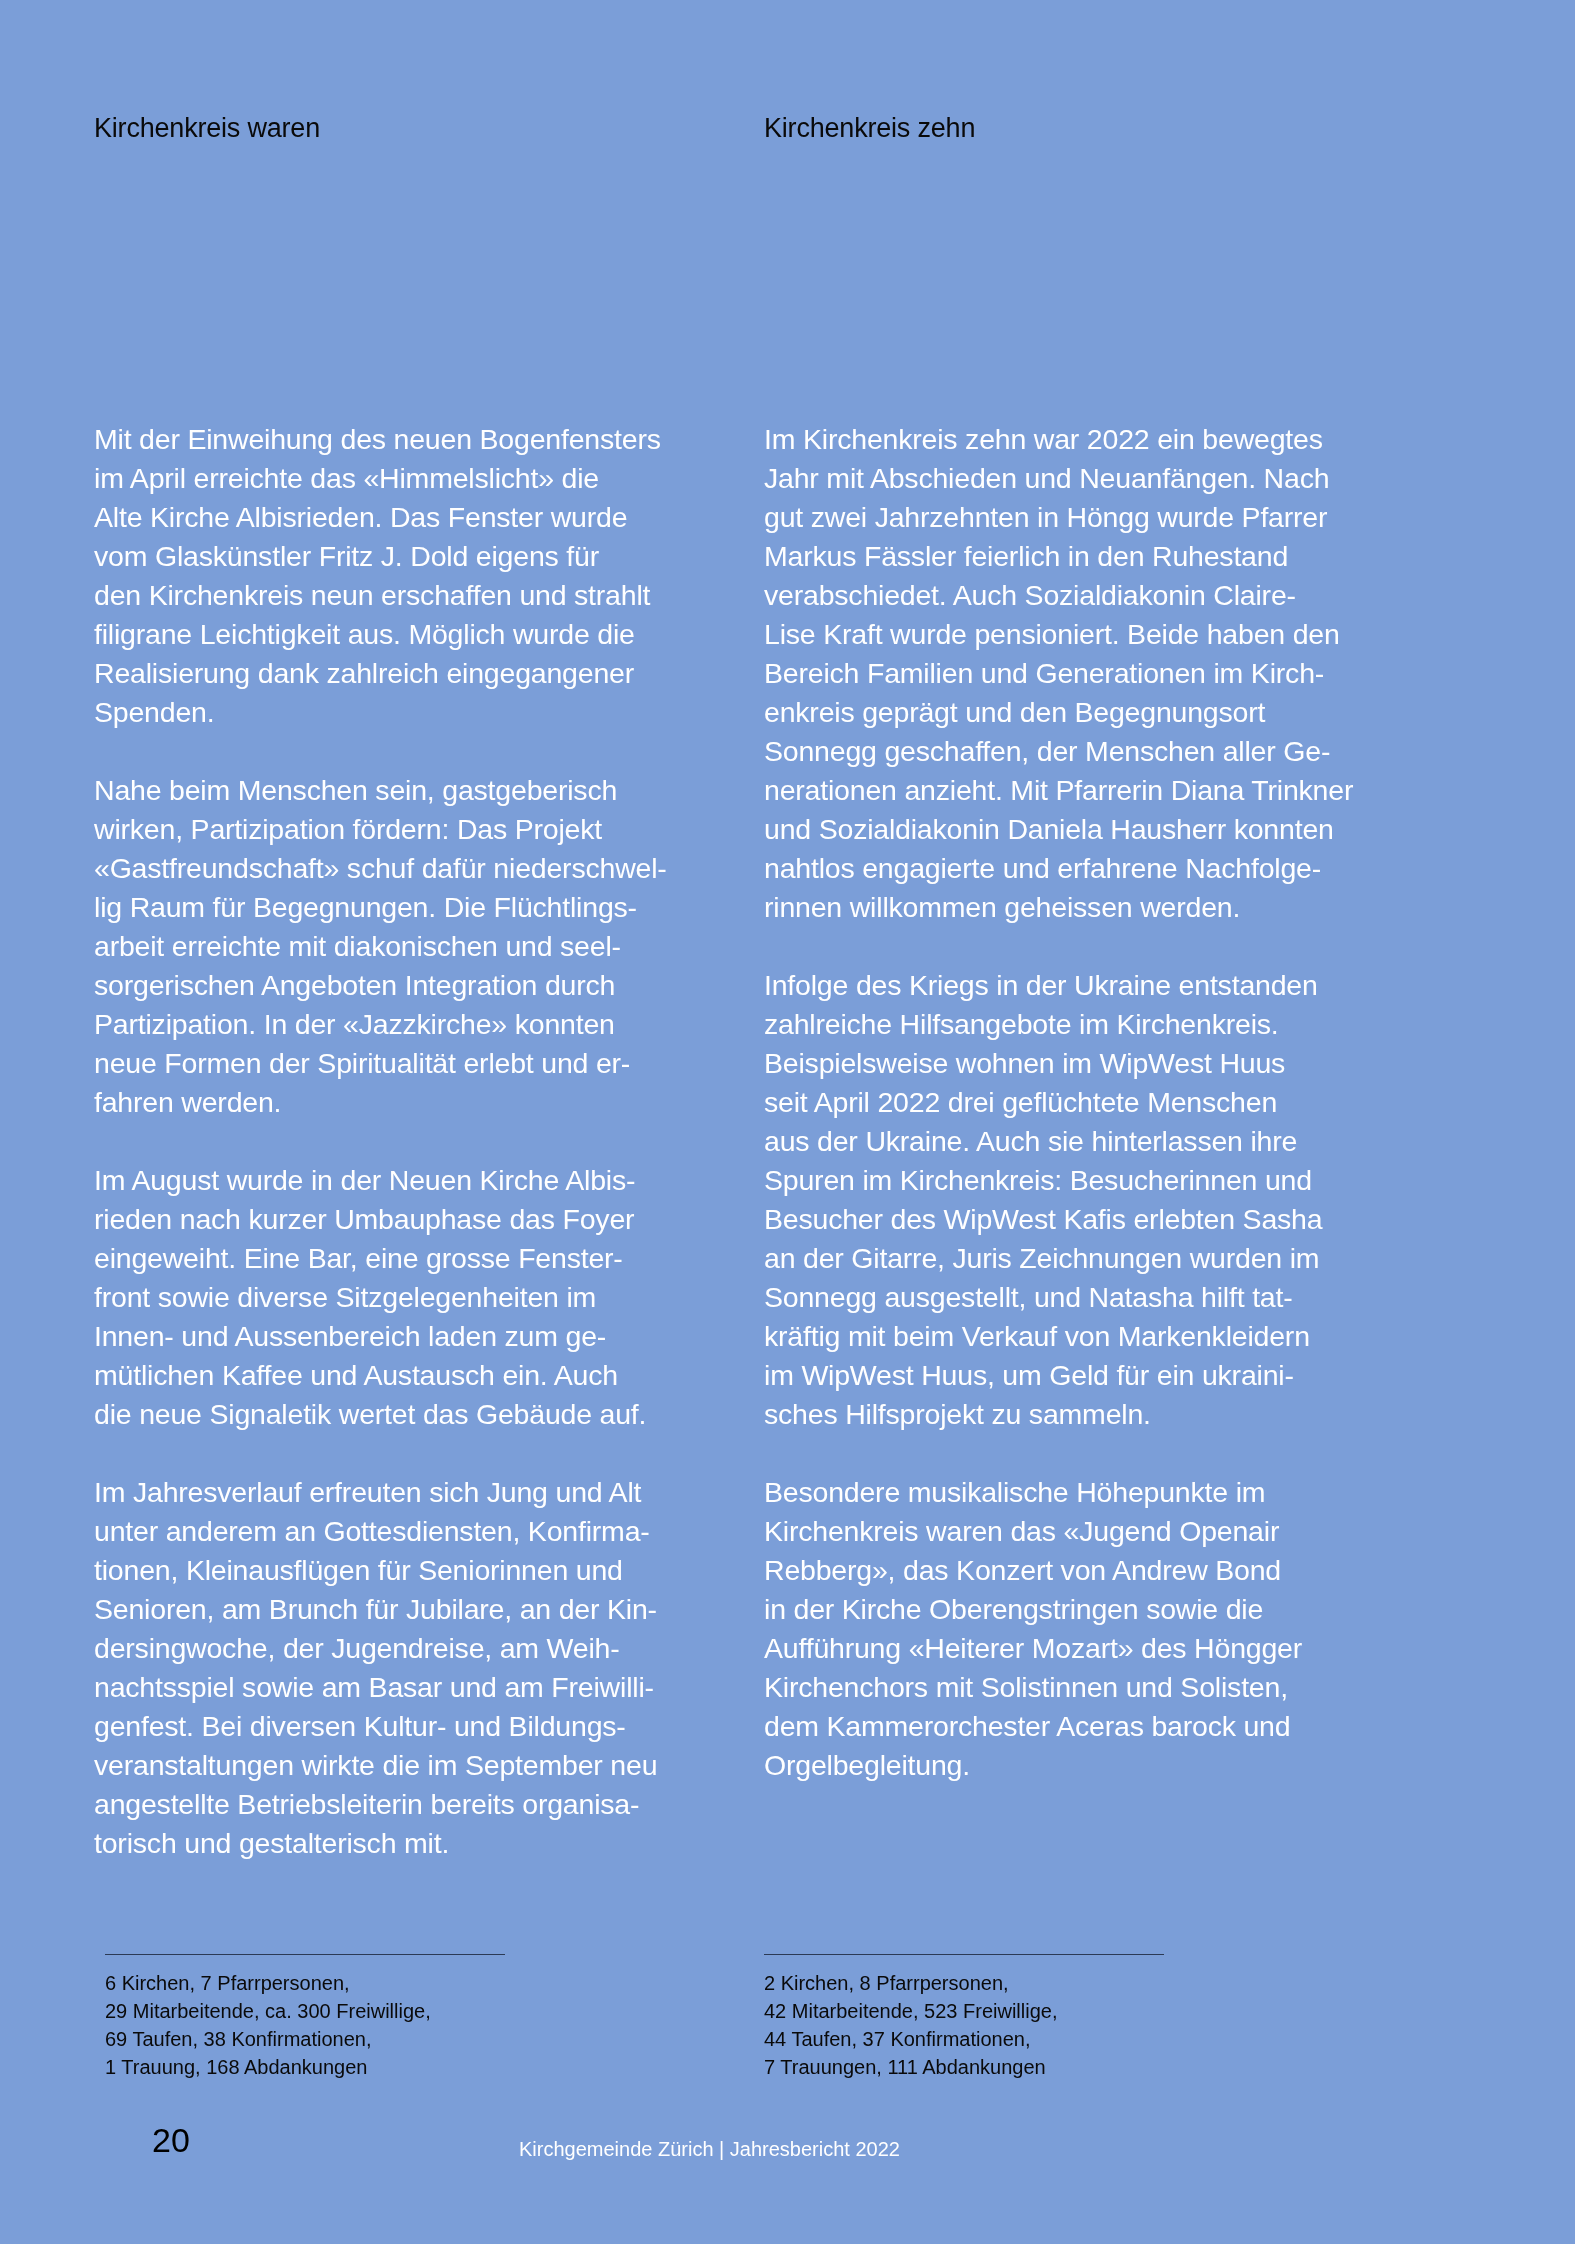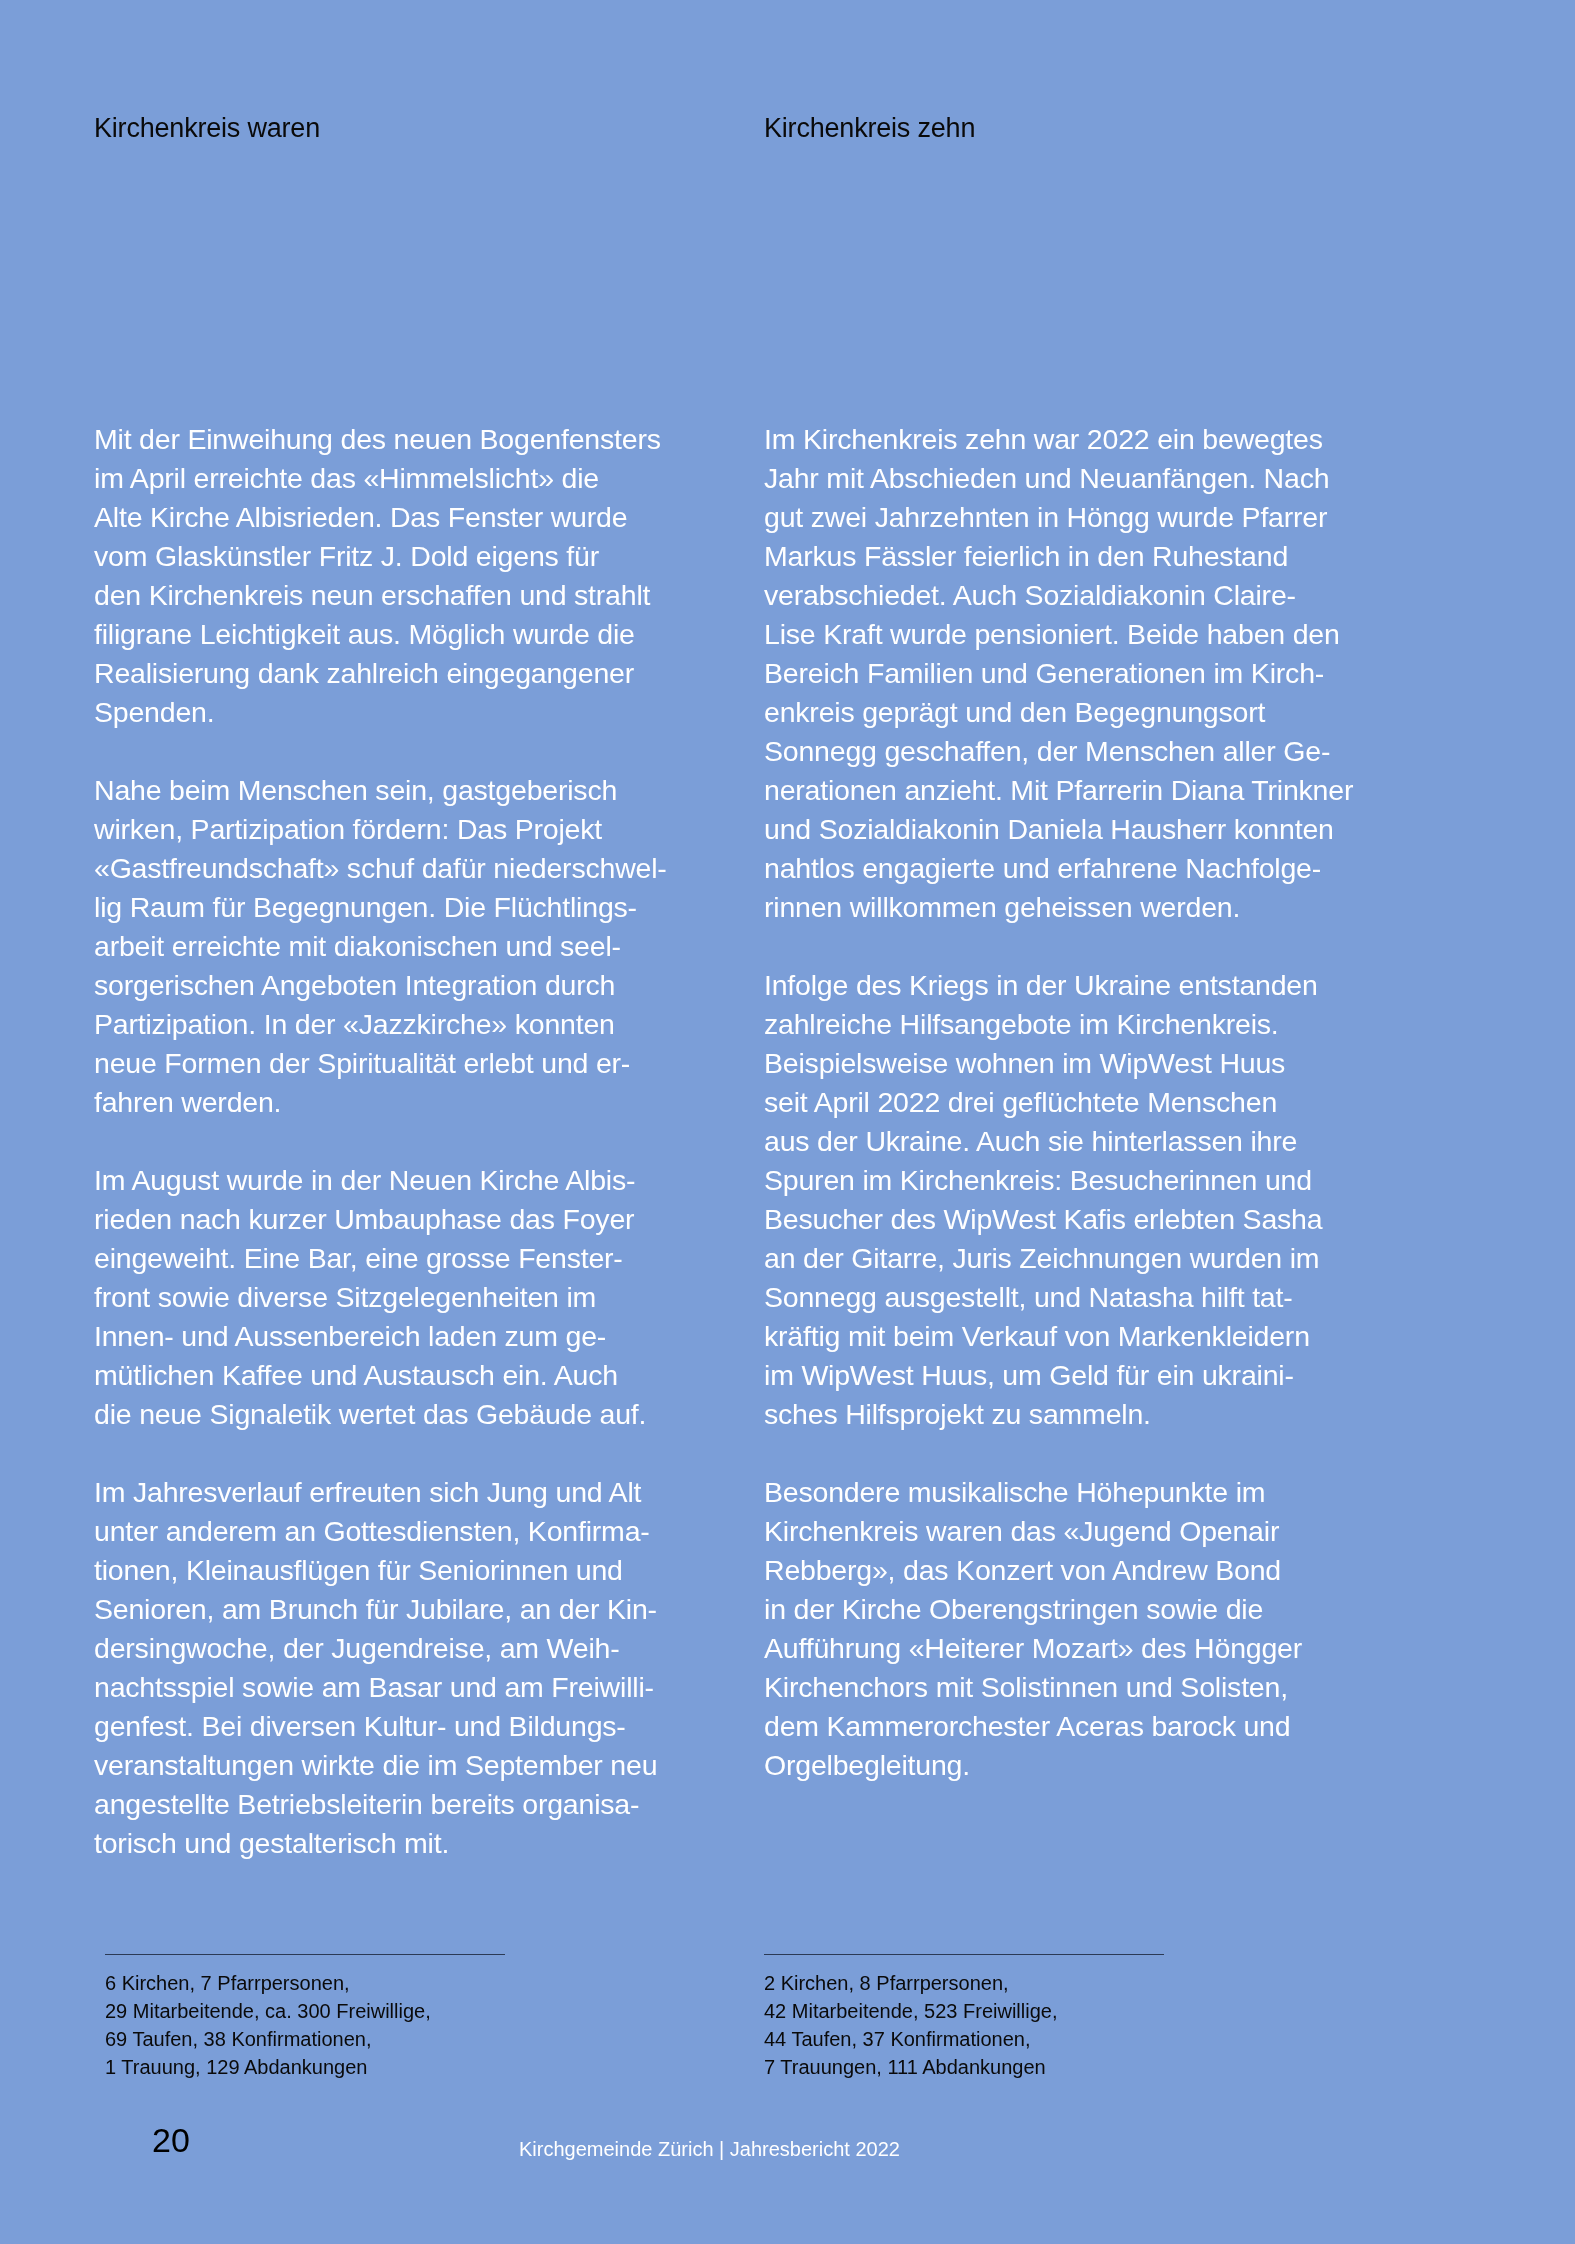--- a/index.html
+++ b/index.html
@@ -90,21 +90,21 @@
 genfest. Bei diversen Kultur- und Bildungs-
 veranstaltungen wirkte die im September neu
 angestellte Betriebsleiterin bereits organisa-
 torisch und gestalterisch mit.</p>
 </div>
 <div class="stats left">
   <div class="rule"></div>
   <p class="stat-line">6 Kirchen, 7 Pfarrpersonen,</p>
   <p class="stat-line">29 Mitarbeitende, ca. 300 Freiwillige,</p>
   <p class="stat-line">69 Taufen, 38 Konfirmationen,</p>
-  <p class="stat-line">1 Trauung, 129 Abdankungen</p>
+  <p class="stat-line">1 Trauung, 168 Abdankungen</p>
 </div>
 
 <section class="col right">
   <p class="kicker">Kirchenkreis zehn</p>
 </section>
 <div class="body-text" style="left:764px;">
   <p class="para">Im Kirchenkreis zehn war 2022 ein bewegtes
 Jahr mit Abschieden und Neuanfängen. Nach
 gut zwei Jahrzehnten in Höngg wurde Pfarrer
 Markus Fässler feierlich in den Ruhestand

